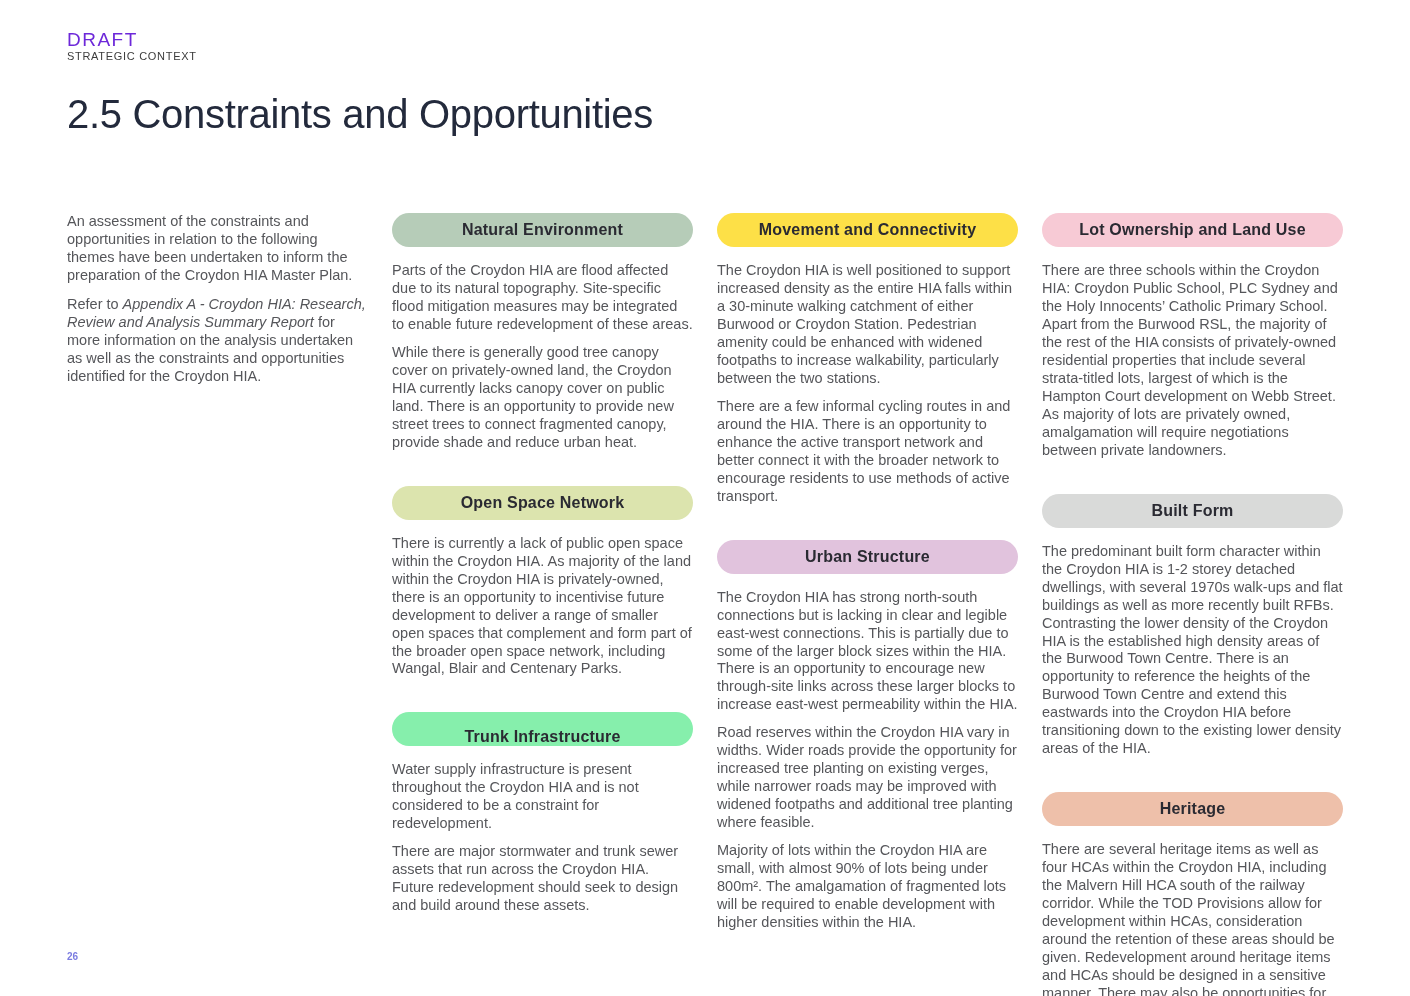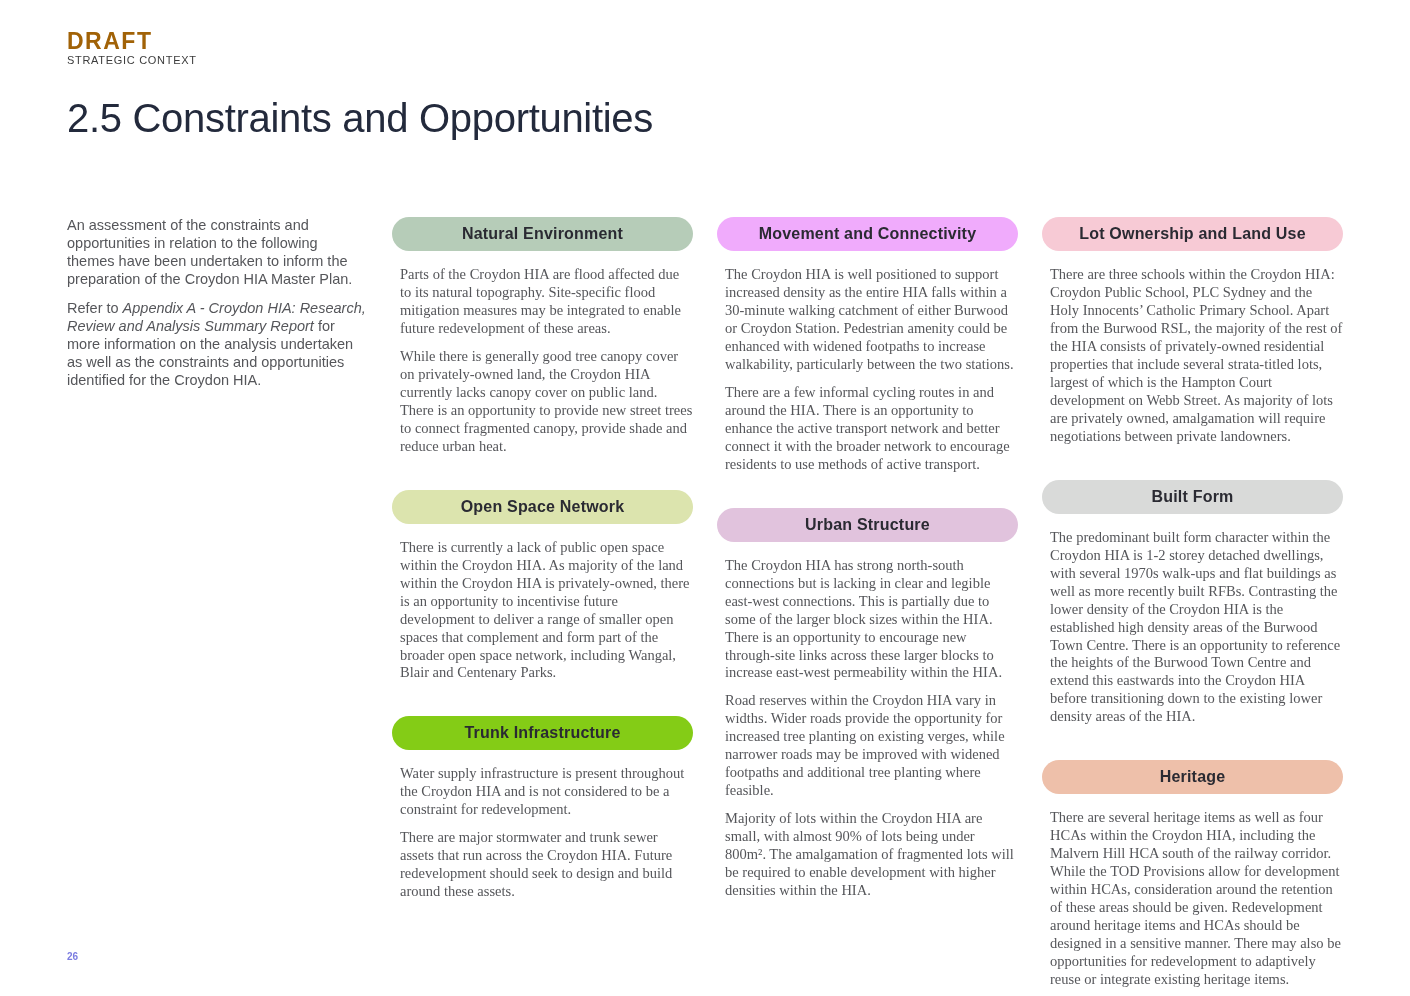--- a/index.html
+++ b/index.html
@@ -9,23 +9,23 @@
     height: 996px;
     background: #ffffff;
     font-family: "Liberation Sans", sans-serif;
     position: relative;
     overflow: hidden;
   }
   .page { padding: 30px 67px 0 67px; }
 
   .brand { line-height: 1; }
   .draft-label {
-    font-size: 23px;
-    font-weight: bold;
-    color: #a16207;
+    font-size: 19px;
+    font-weight: normal;
+    color: #6d28d9;
     letter-spacing: 1.5px;
   }
   .context-label {
     font-size: 11px;
     font-weight: 400;
     color: #3c3c3c;
     letter-spacing: 0.7px;
     margin-top: 2px;
   }
 
@@ -60,21 +60,21 @@
     align-items: center;
     justify-content: center;
     margin-bottom: 15px;
   }
   .pill span {
     font-size: 16px;
     font-weight: 600;
     color: #2a2a32;
     letter-spacing: 0.2px;
   }
-  .card p { margin: 0 0 10px 8px; font-family: Liberation Serif, serif; }
+  .card p { margin: 0 0 10px 0; }
   .card p:last-child { margin-bottom: 0; }
 
   .page-number {
     position: absolute;
     left: 67px;
     bottom: 34px;
     font-size: 10px;
     font-weight: bold;
   }
 </style>
@@ -105,31 +105,31 @@
         <p>Parts of the Croydon HIA are flood affected due to its natural topography. Site-specific flood mitigation measures may be integrated to enable future redevelopment of these areas.</p>
         <p>While there is generally good tree canopy cover on privately-owned land, the Croydon HIA currently lacks canopy cover on public land. There is an opportunity to provide new street trees to connect fragmented canopy, provide shade and reduce urban heat.</p>
       </div>
       <div class="card">
         <div class="pill" style="background-color: rgb(220, 228, 174);">
           <span>Open Space Network</span>
         </div>
         <p>There is currently a lack of public open space within the Croydon HIA. As majority of the land within the Croydon HIA is privately-owned, there is an opportunity to incentivise future development to deliver a range of smaller open spaces that complement and form part of the broader open space network, including Wangal, Blair and Centenary Parks.</p>
       </div>
       <div class="card">
-        <div class="pill" style="background-color: #84cc16;">
+        <div class="pill" style="background-color: #86efac; align-items: flex-end;">
           <span>Trunk Infrastructure</span>
         </div>
         <p>Water supply infrastructure is present throughout the Croydon HIA and is not considered to be a constraint for redevelopment.</p>
         <p>There are major stormwater and trunk sewer assets that run across the Croydon HIA. Future redevelopment should seek to design and build around these assets.</p>
       </div>
     </div>
 
     <div class="col">
       <div class="card">
-        <div class="pill" style="background-color: #f0abfc; align-items: center;">
+        <div class="pill" style="background-color: #fde047; align-items: center;">
           <span>Movement and Connectivity</span>
         </div>
         <p>The Croydon HIA is well positioned to support increased density as the entire HIA falls within a 30-minute walking catchment of either Burwood or Croydon Station. Pedestrian amenity could be enhanced with widened footpaths to increase walkability, particularly between the two stations.</p>
         <p>There are a few informal cycling routes in and around the HIA. There is an opportunity to enhance the active transport network and better connect it with the broader network to encourage residents to use methods of active transport.</p>
       </div>
       <div class="card">
         <div class="pill" style="background-color: rgb(225, 195, 221);">
           <span>Urban Structure</span>
         </div>
         <p>The Croydon HIA has strong north-south connections but is lacking in clear and legible east-west connections. This is partially due to some of the larger block sizes within the HIA. There is an opportunity to encourage new through-site links across these larger blocks to increase east-west permeability within the HIA.</p>

